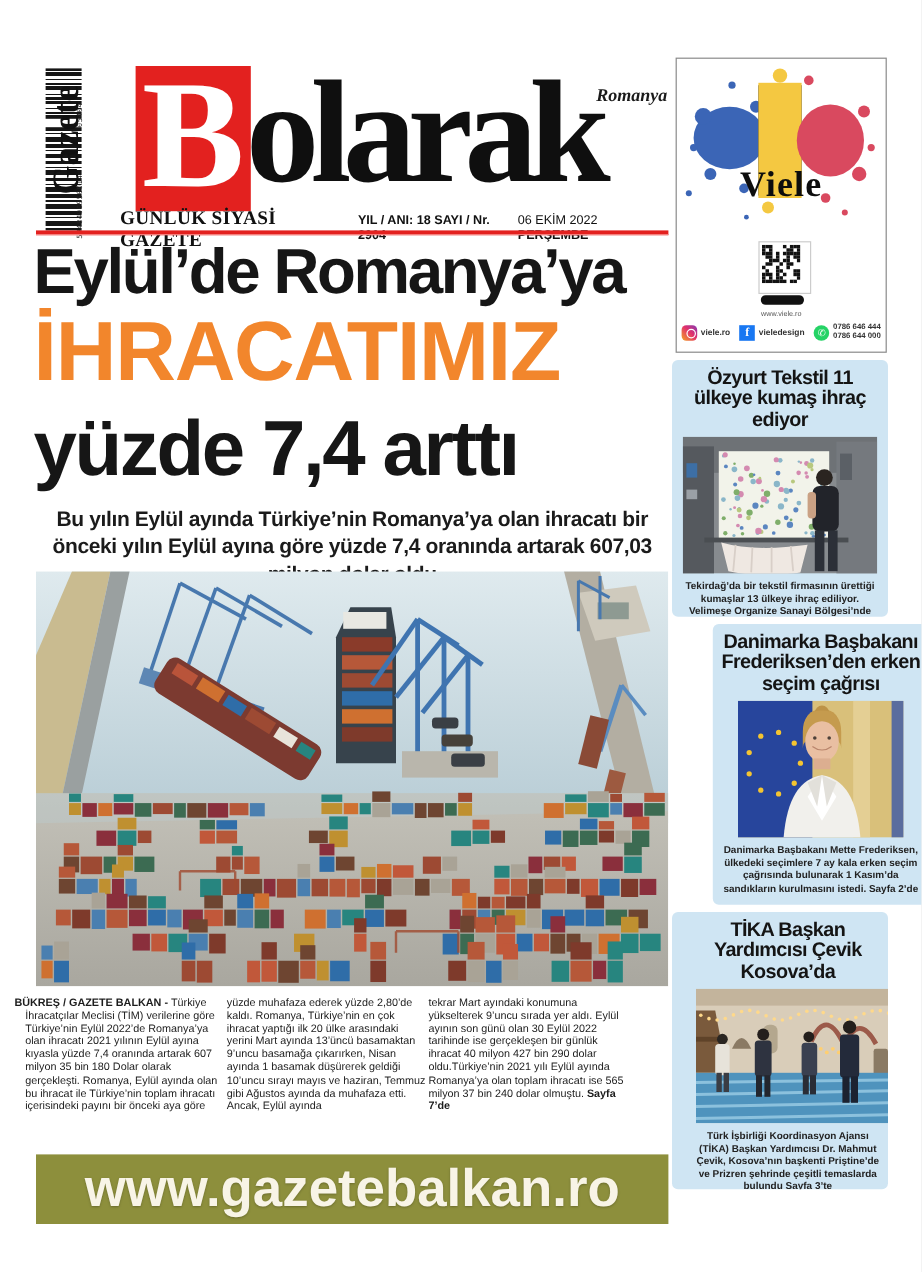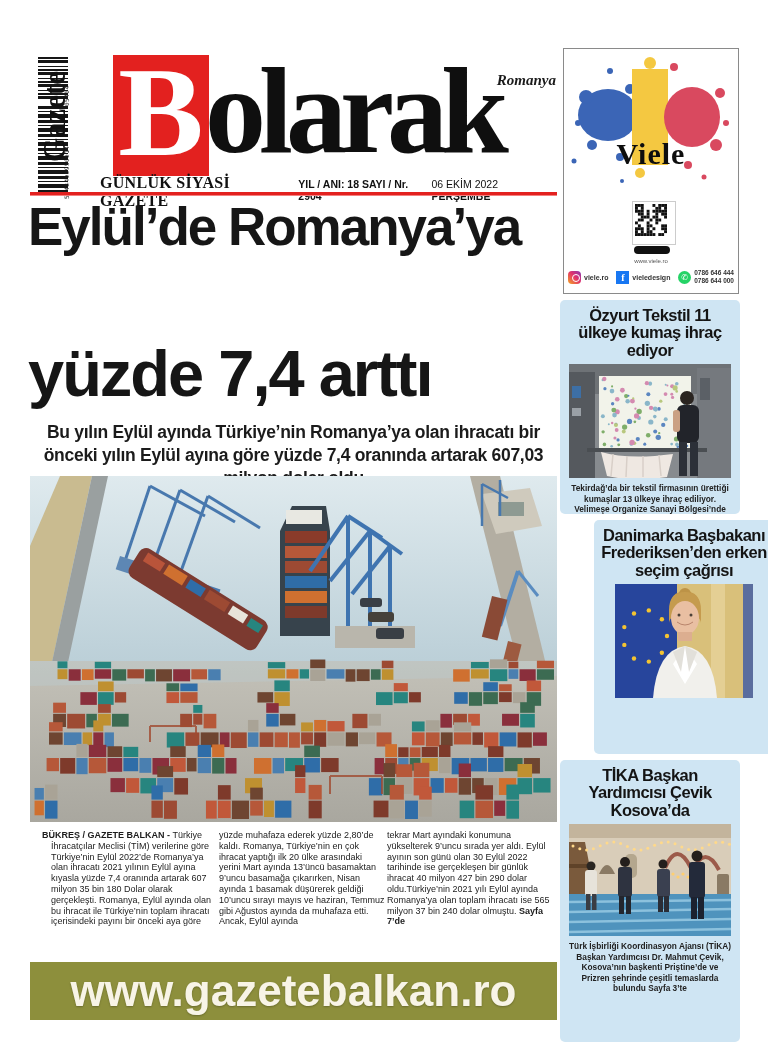--- a/index.html
+++ b/index.html
@@ -35,21 +35,21 @@
   #hl1{top:200px;font-size:53px;letter-spacing:-2px;}
   #hl2{top:258px;font-size:70px;letter-spacing:-1px;color:#f2862c;}
   #hl3{top:341px;font-size:65px;letter-spacing:-2px;}
   #subhead{left:36px;top:421px;width:515px;text-align:center;font-weight:700;font-size:17.5px;
     line-height:1.32;color:#1b1b1b;letter-spacing:-0.3px;}
 
   
   #mainphoto{left:30px;top:476px;width:527px;height:346px;overflow:hidden;}
 
   
-  #bodycols{left:42px;top:830px;width:527px;height:128px;display:flex;gap:1px;}
+  #bodycols{left:12px;top:830px;width:527px;height:128px;display:flex;gap:1px;}
   .bcol{width:167px;font-size:9px;line-height:1.2;color:#1c1c1c;text-align:left;}
   .bcol.hang{padding-left:9px;text-indent:-9px;}
   .bcol b{font-weight:800;}
 
   
   #banner{left:30px;top:962px;width:527px;height:58px;background:#8d8f3c;display:flex;
     align-items:center;justify-content:center;cursor:pointer;}
   #banner span{color:#f8f4e6;font-weight:800;font-size:44px;letter-spacing:0px;text-shadow:0 1px 2px rgba(0,0,0,.25);}
 
   
@@ -68,21 +68,21 @@
   .fb{width:13px;height:13px;background:#1877f2;color:#fff;font-weight:800;font-size:10px;
       display:flex;align-items:center;justify-content:center;font-family:"Liberation Serif",serif;}
   .wa{width:13px;height:13px;border-radius:50%;background:#25d366;color:#fff;display:flex;
       align-items:center;justify-content:center;font-size:8px;}
   .phones{font-size:6.5px;line-height:1.25;color:#333;font-weight:700;}
 
   .section{position:absolute;left:560px;width:180px;background:#cfe5f3;border-radius:5px;
     padding:5px 7px;box-sizing:border-box;overflow:hidden;}
   #sec1{top:300px;height:214px;}
   #sec2{top:520px;height:234px;margin-left:34px;}
-  #sec3{top:760px;height:282px;}
+  #sec3{top:760px;height:231px;padding-left:20px;}
   .sec-hl{font-weight:900;font-size:16.5px;line-height:1.06;text-align:center;color:#141414;
     letter-spacing:-0.5px;margin:2px 0 5px 0;}
   .sec-photo{display:block;margin:0 auto;}
   .sec-cap{font-weight:700;font-size:8.3px;line-height:1.26;color:#222;text-align:center;margin-top:5px;}
 </style>
 </head>
 <body>
 
 <div id="page">
 
@@ -102,20 +102,21 @@
     <span id="tagline">GÜNLÜK SİYASİ GAZETE</span>
     <span id="issue">YIL / ANI: 18 SAYI / Nr. 2904</span>
     <span id="dateline">
       <span>06 EKİM 2022</span>
       <b>PERŞEMBE</b>
     </span>
   </div>
   <div class="abs" id="mast-rule"></div>
 
   <div class="abs hl" id="hl1">Eylül’de Romanya’ya</div>
+  <div class="abs hl" id="hl2">İHRACATIMIZ</div>
   <div class="abs hl" id="hl3">yüzde 7,4 arttı</div>
   <div class="abs" id="subhead">Bu yılın Eylül ayında Türkiye’nin Romanya’ya olan ihracatı bir önceki yılın Eylül ayına göre yüzde 7,4 oranında artarak 607,03 milyon dolar oldu</div>
 
   <div class="abs" id="mainphoto">
     <svg width="527" height="346" viewBox="0 0 527 346" xmlns="http://www.w3.org/2000/svg">
       <defs>
         <linearGradient id="gw" x1="0" y1="0" x2="0" y2="1">
           <stop offset="0" stop-color="#dfeaee"></stop>
             <stop offset="1" stop-color="#b7ccd5"></stop>
         </linearGradient>
@@ -696,20 +697,21 @@
       <ellipse cx="70" cy="34" rx="14" ry="17" fill="#e9bfa2"></ellipse>
       <path d="M62 38 Q70 44 78 38" stroke="#b9856c" stroke-width="1" fill="none"></path>
       <circle cx="64" cy="31" r="1.5" fill="#4c4038"></circle>
         <circle cx="76" cy="31" r="1.5" fill="#4c4038"></circle>
       <rect x="63" y="48" width="14" height="9" fill="#dcae90"></rect>
       <path d="M38 114 Q42 66 70 62 Q98 66 102 114 Z" fill="#f1f0ec"></path>
       <path d="M70 62 L58 80 L70 100 L82 80 Z" fill="#ffffff"></path>
       <path d="M58 68 L70 62 L66 88 Z" fill="#e2e0da"></path>
         <path d="M82 68 L70 62 L74 88 Z" fill="#e2e0da"></path>
     </svg>
+    <div class="sec-cap">Danimarka Başbakanı Mette Frederiksen, ülkedeki seçimlere 7 ay kala erken seçim çağrısında bulunarak 1 Kasım’da sandıkların kurulmasını istedi. Sayfa 2’de</div>
   </div>
 
   <div class="section" id="sec3">
     <div class="sec-hl">TİKA Başkan Yardımcısı Çevik Kosova’da</div>
     <svg class="sec-photo" width="162" height="112" viewBox="0 0 162 112" xmlns="http://www.w3.org/2000/svg">
       <rect width="162" height="112" fill="#d9cdb9"></rect>
       <rect x="0" y="0" width="162" height="14" fill="#c3b49c"></rect>
 
       <path d="M96 44 Q108 16 122 44" stroke="#9c5a4a" stroke-width="4" fill="none"></path>
       <path d="M124 46 Q136 20 150 46" stroke="#9c5a4a" stroke-width="4" fill="none"></path>

